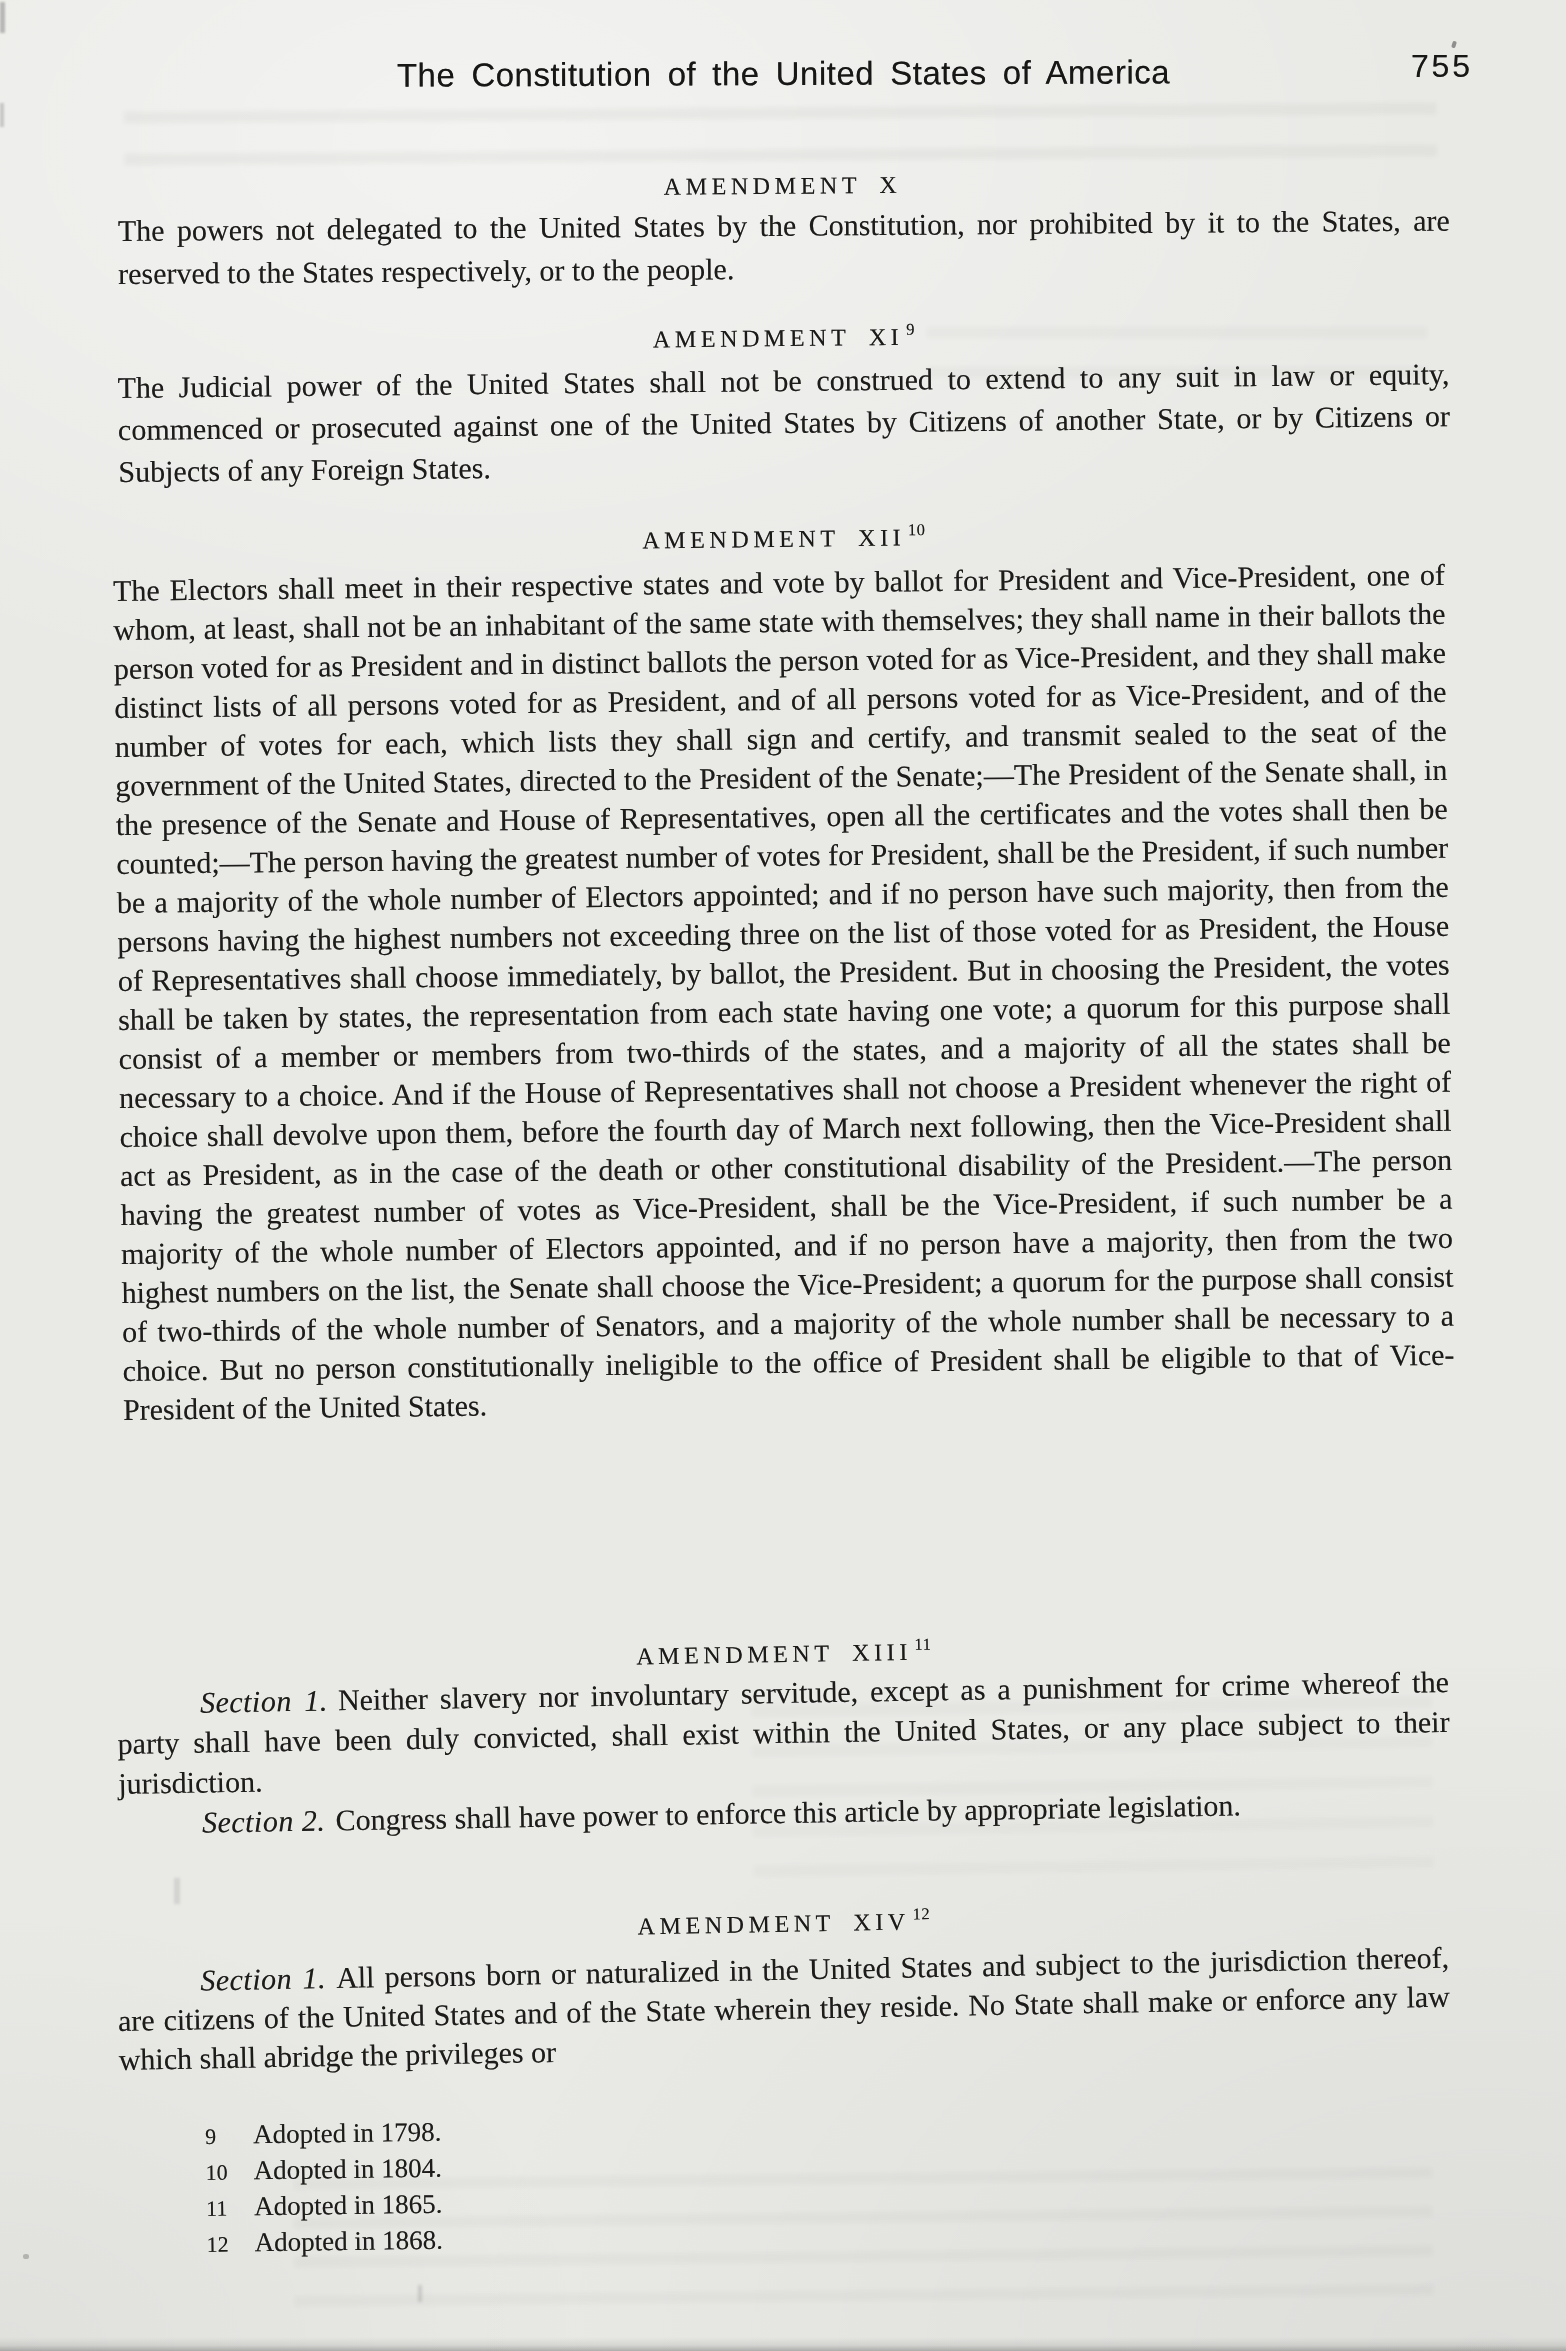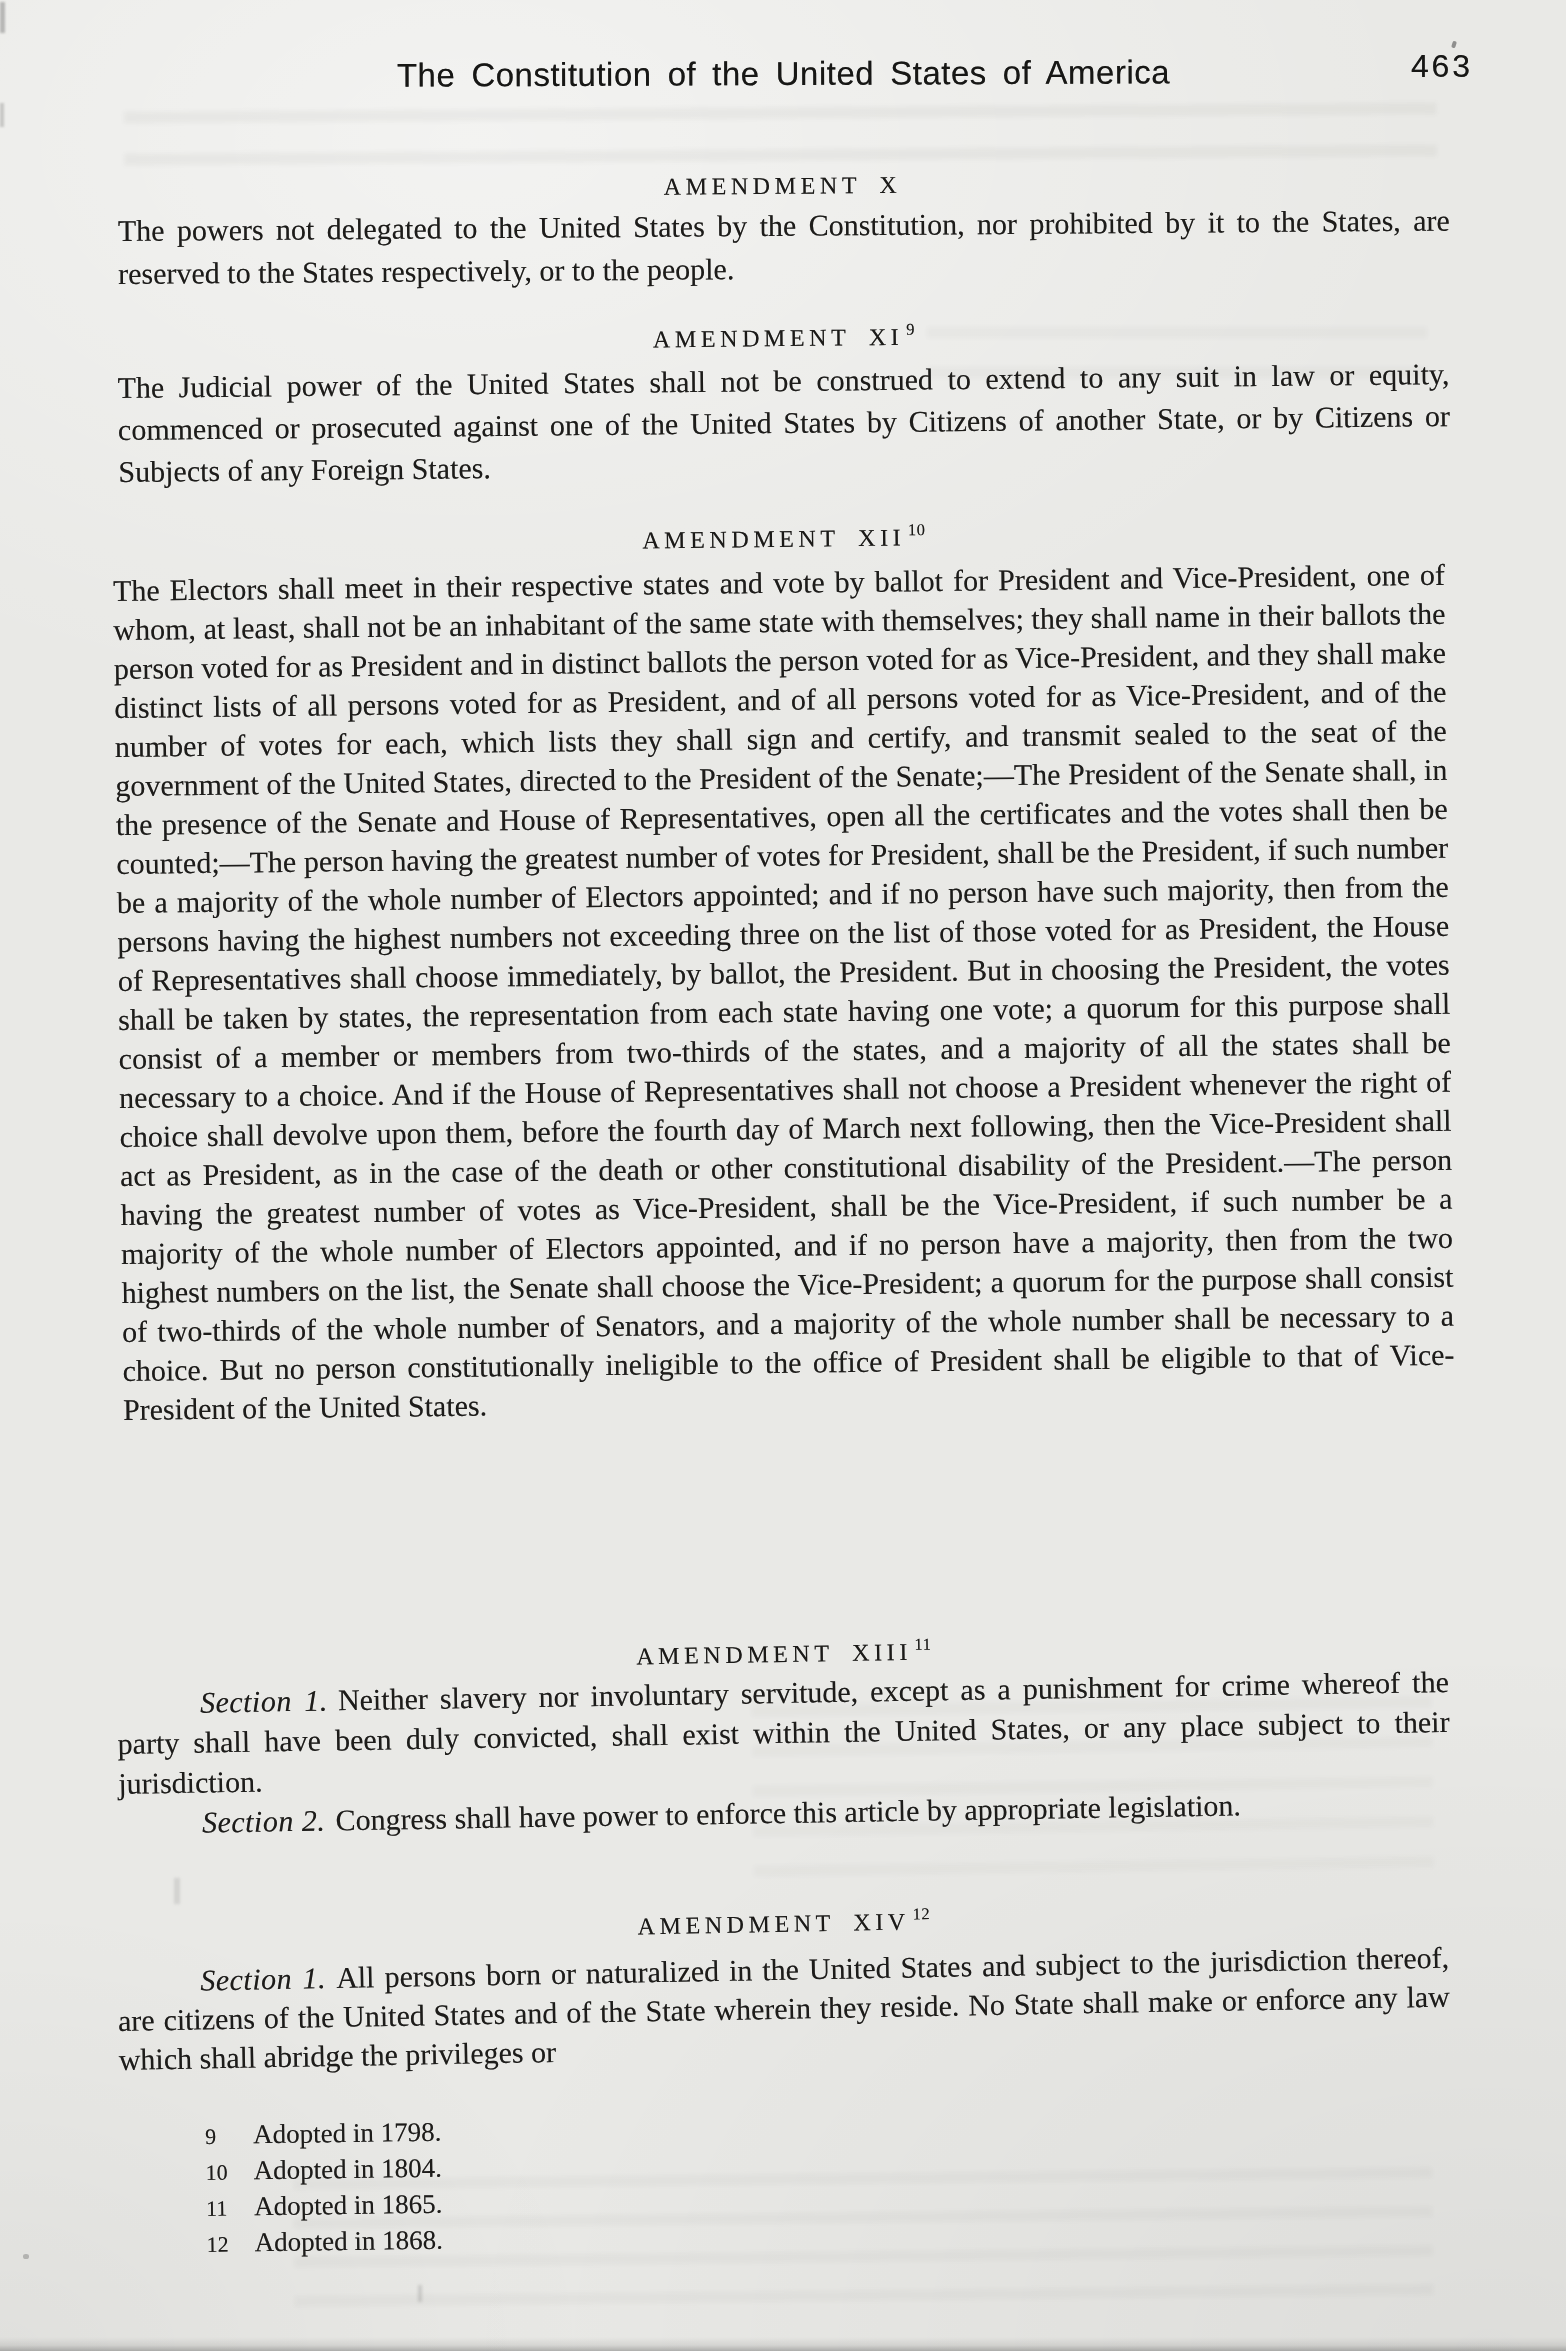--- a/index.html
+++ b/index.html
@@ -157,21 +157,21 @@
   <div class="ghost g3"></div>
   <div class="ghost g4"></div>
   <div class="speck s1"></div>
   <div class="speck s2"></div>
   <div class="speck s3"></div>
   <div class="speck s4"></div>
   <div class="speck s5"></div>
   <div class="speck s6"></div>
 
   <div class="running-title">The Constitution of the United States of America</div>
-  <div class="page-num">463</div>
+  <div class="page-num">755</div>
 
   <div class="sect r045" style="top:174px">
     <h2 class="heading"><span>AMENDMENT X</span><sup class="fnref"></sup></h2>
   </div>
   <div class="sect r045" style="top:209px">
     <p class="body-text lh47"><span>The powers not delegated to the United States by the Constitution, nor prohibited by it to the States, are reserved to the States respectively, or to the people.</span></p>
   </div>
 
   <div class="sect r060" style="top:328px">
     <h2 class="heading"><span>AMENDMENT XI</span><sup class="fnref">9</sup></h2>

